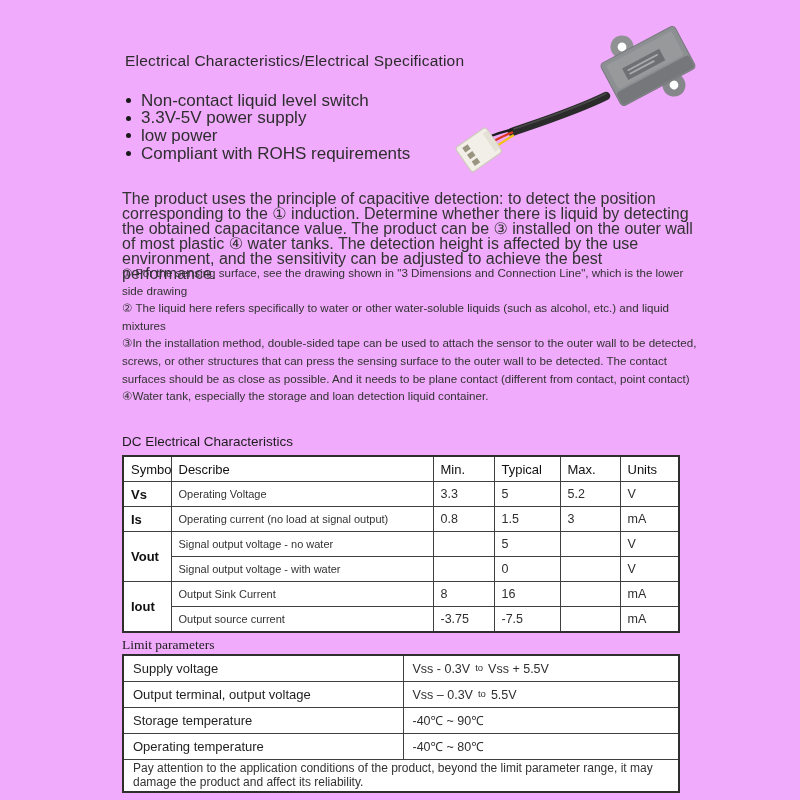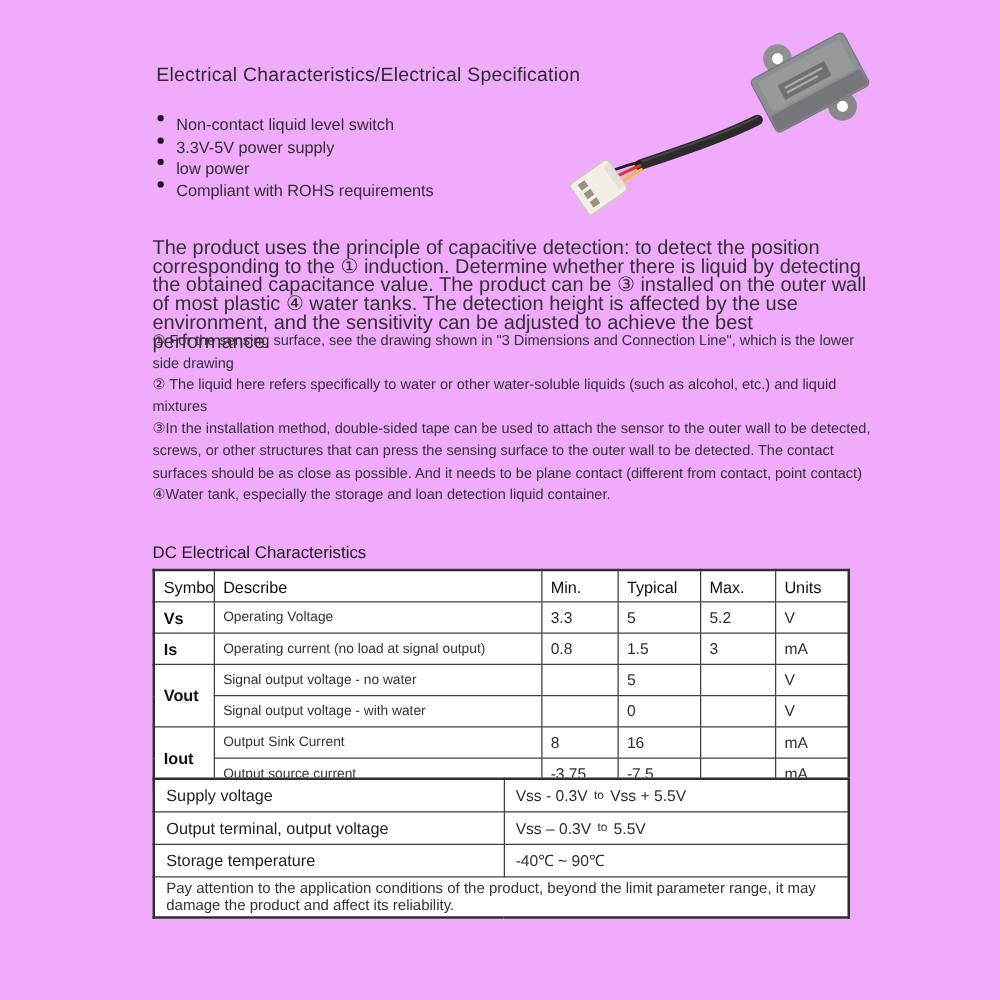--- a/index.html
+++ b/index.html
@@ -7,21 +7,21 @@
     position:relative;width:800px;height:800px;background:#f0abfc;
     font-family:"Liberation Sans",sans-serif;color:#333;overflow:hidden;
   }
   .page-title{
     position:absolute;left:125px;top:52px;margin:0;
     font-size:15.5px;font-weight:400;letter-spacing:.2px;color:#2b2b2b;
   }
   .product-photo{position:absolute;left:440px;top:0;width:360px;height:195px;}
 
   .features{position:absolute;left:126px;top:92px;width:340px;margin:0;padding:0;list-style:none;}
-  .features li{display:flex;gap:10px;height:17.6px;font-size:13px;color:#2e2e2e;}
+  .features li{display:flex;align-items:center;gap:10px;height:17.6px;font-size:17px;color:#2e2e2e;}
   .dot{width:5px;height:5px;border-radius:50%;background:#191919;flex:none;}
 
   .intro{
     position:absolute;left:122px;top:191px;width:578px;margin:0;
     font-size:16px;line-height:15px;color:#323232;
   }
   .notes{position:absolute;left:122px;top:264px;width:578px;}
   .notes p{margin:0;font-size:11.6px;line-height:17.6px;color:#323232;}
 
   .section-heading{position:absolute;left:122px;margin:0;font-size:13.5px;font-weight:400;color:#1c1c1c;}
@@ -32,21 +32,21 @@
   .dc-table{position:absolute;left:122px;top:455px;width:556px;border:2px solid #2e2e2e;}
   .dc-table th,.dc-table td{
     border:1px solid #3f3f3f;padding:1px 7px;text-align:left;vertical-align:middle;
     height:22px;overflow:hidden;white-space:nowrap;
   }
   .dc-table thead th{font-size:13px;font-weight:400;color:#101010;}
   .dc-table .sym{font-weight:700;font-size:13px;color:#101010;}
   .dc-table .desc{font-size:11px;color:#333;}
   .dc-table .num{font-size:12.5px;color:#2f2f2f;}
 
-  .limit-table{position:absolute;left:122px;top:622px;width:556px;border:2px solid #2e2e2e;}
+  .limit-table{position:absolute;left:122px;top:654px;width:556px;border:2px solid #2e2e2e;}
   .limit-table td{border:1px solid #3f3f3f;padding:2px 9px;height:21px;overflow:hidden;}
   .limit-label{font-size:13px;color:#1f1f1f;}
   .limit-value{font-size:12.5px;color:#2f2f2f;}
   .to{font-size:9.5px;vertical-align:2px;padding:0 5px;color:#2f2f2f;}
   .limit-note-cell{font-size:12px;line-height:13.5px;color:#333;padding:4px 9px;height:auto;white-space:normal;}
 </style>
 </head>
 <body>
 
 <div class="page">
@@ -199,18 +199,22 @@
       </tr>
       <tr>
         <td class="limit-label">Output terminal, output voltage</td>
         <td class="limit-value"><span>Vss – 0.3V</span><span class="to">to</span><span>5.5V</span></td>
       </tr>
       <tr>
         <td class="limit-label">Storage temperature</td>
         <td class="limit-value"><span>-40℃  ~ 90℃</span><span class="to"></span><span></span></td>
       </tr>
       <tr>
+        <td class="limit-label">Operating temperature</td>
+        <td class="limit-value"><span>-40℃  ~ 80℃</span><span class="to"></span><span></span></td>
+      </tr>
+      <tr>
         <td class="limit-note-cell" colspan="2">Pay attention to the application conditions of the product, beyond the limit parameter range, it may damage the product and affect its reliability.</td>
       </tr>
     </tbody>
   </table>
 
 </div>
 
 </body></html>

